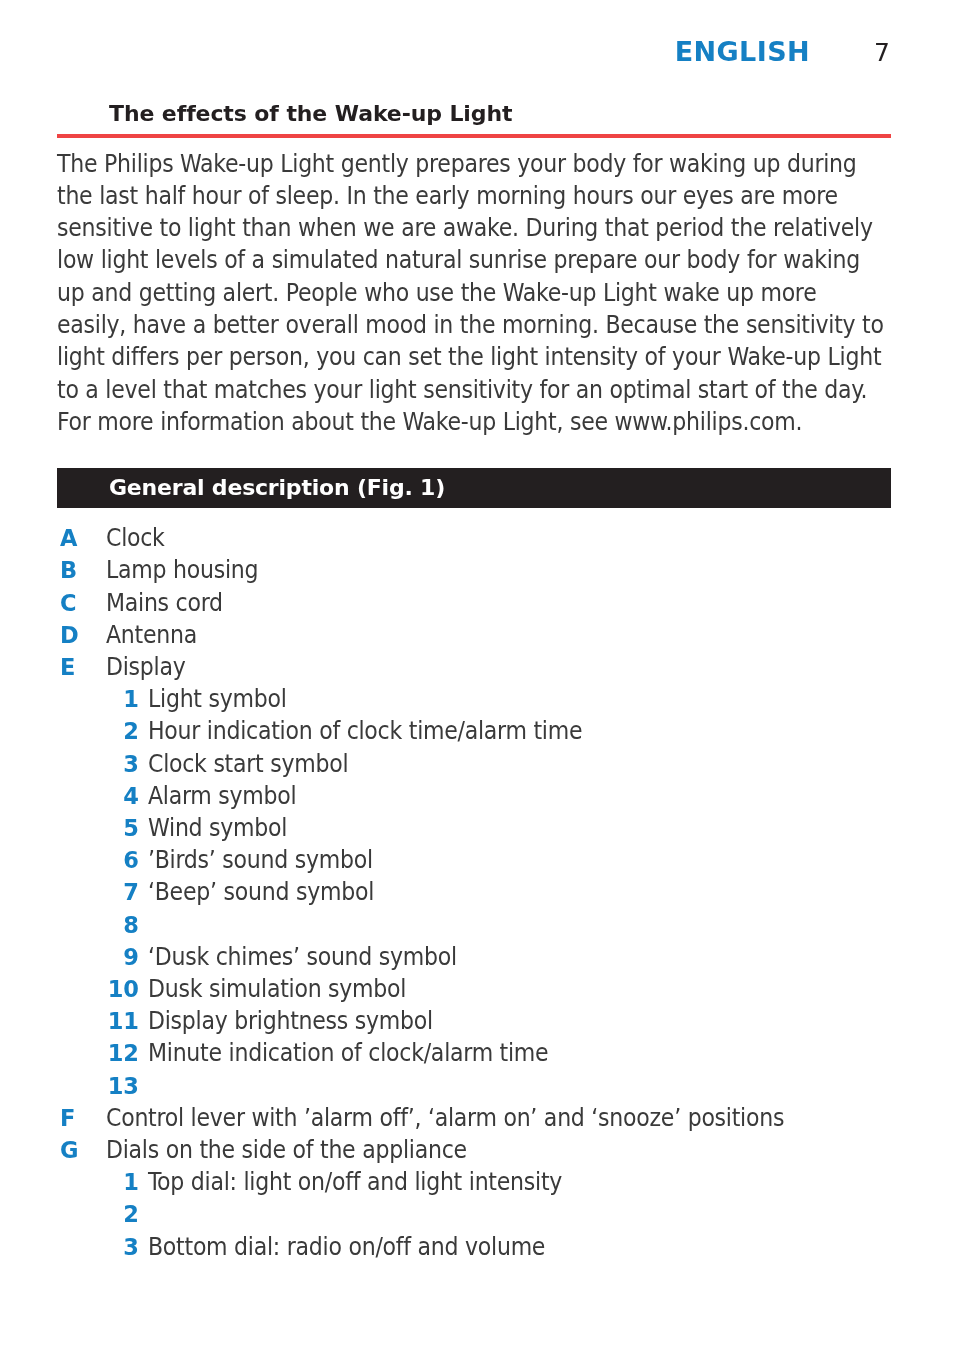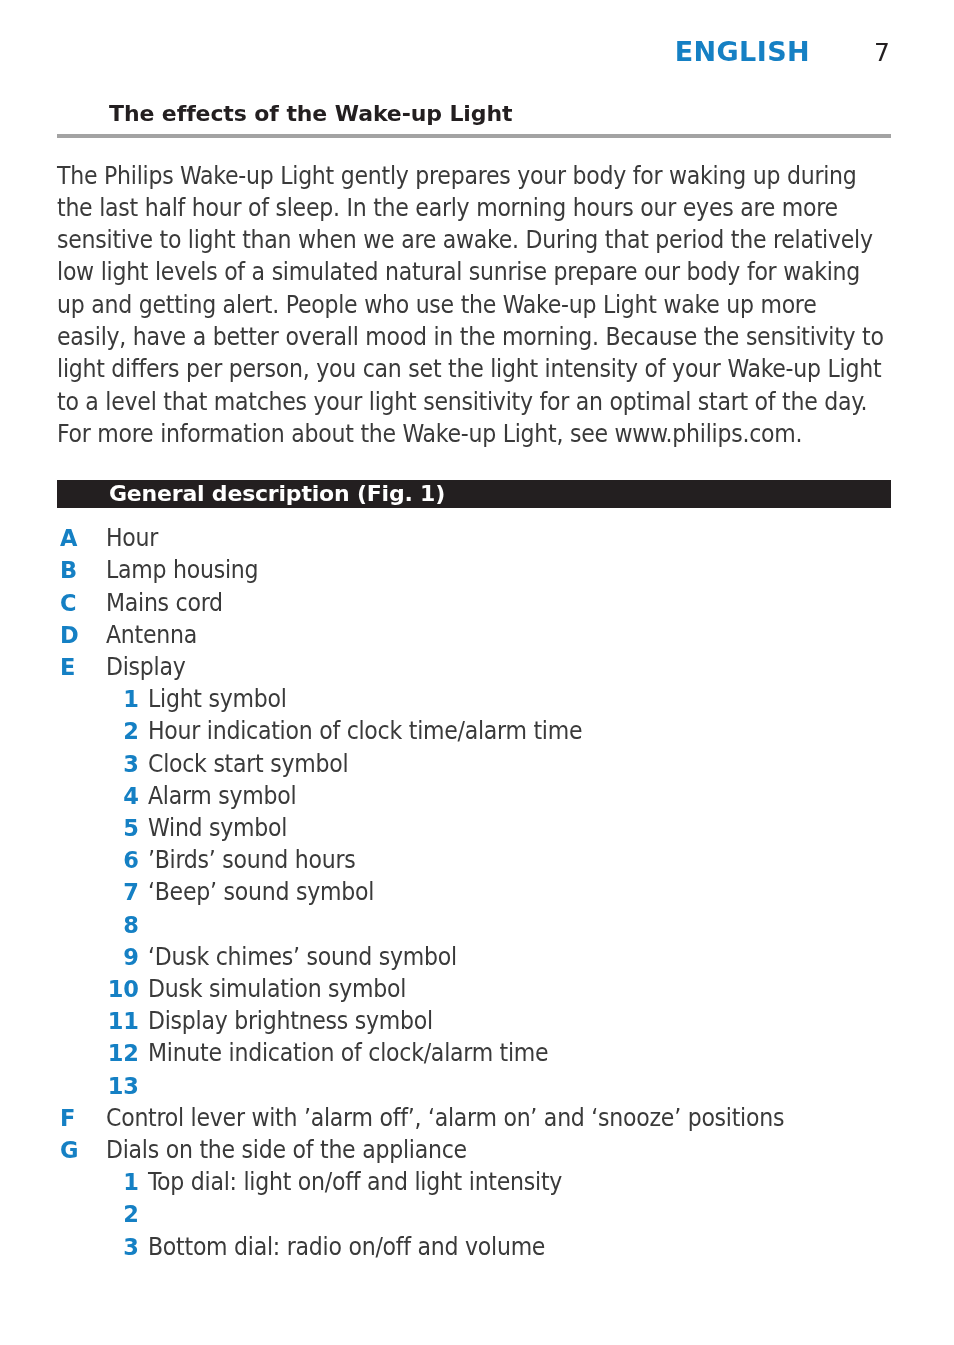--- a/index.html
+++ b/index.html
@@ -61,46 +61,46 @@
 
   
   .rule-heading {
     font-family: "DejaVu Sans", sans-serif;
     font-weight: bold;
     font-size: 22px;
     color: #231f20;
     letter-spacing: -0.1px;
     padding-left: 52px;
     padding-bottom: 6px;
-    border-bottom: 4px solid #a3a3a3;
+    border-bottom: 4px solid #ef4444;
     line-height: 1.25;
     margin: 0;
   }
 
   
   .body-copy {
     margin: 0;
-    padding-top: 22px;
+    padding-top: 10px;
   }
   .body-copy p {
     margin: 0;
     font-family: "DejaVu Sans Condensed", "DejaVu Sans", sans-serif;
     font-weight: 300;
     font-size: 24.5px;
     line-height: 32.3px;
     color: #3a3a3a;
     letter-spacing: -0.25px;
     -webkit-font-smoothing: antialiased;
   }
 
   
   .banner {
     margin-top: 30px;
     background: #231f20;
-    height: 28px;
+    height: 40px;
     display: flex;
     align-items: center;
   }
   .banner-label {
     font-family: "DejaVu Sans", sans-serif;
     font-weight: bold;
     font-size: 22px;
     color: #ffffff;
     padding-left: 52px;
     letter-spacing: -0.2px;
@@ -170,21 +170,21 @@
       <p>For more information about the Wake-up Light, see www.philips.com.</p>
     </div>
 
     <div class="banner">
       <span class="banner-label">General description (Fig. 1)</span>
     </div>
 
     <ul class="desc-list" id="desc-list">
         <li class="desc-row lvl1">
           <span class="marker">A</span>
-          <span class="label">Hour</span>
+          <span class="label">Clock</span>
         </li>
         <li class="desc-row lvl1">
           <span class="marker">B</span>
           <span class="label">Lamp housing</span>
         </li>
         <li class="desc-row lvl1">
           <span class="marker">C</span>
           <span class="label">Mains cord</span>
         </li>
         <li class="desc-row lvl1">
@@ -210,21 +210,21 @@
         <li class="desc-row lvl2">
           <span class="marker">4</span>
           <span class="label">Alarm symbol</span>
         </li>
         <li class="desc-row lvl2">
           <span class="marker">5</span>
           <span class="label">Wind symbol</span>
         </li>
         <li class="desc-row lvl2">
           <span class="marker">6</span>
-          <span class="label">’Birds’ sound hours</span>
+          <span class="label">’Birds’ sound symbol</span>
         </li>
         <li class="desc-row lvl2">
           <span class="marker">7</span>
           <span class="label">‘Beep’ sound symbol</span>
         </li>
         <li class="desc-row lvl2">
           <span class="marker">8</span>
         </li>
         <li class="desc-row lvl2">
           <span class="marker">9</span>

